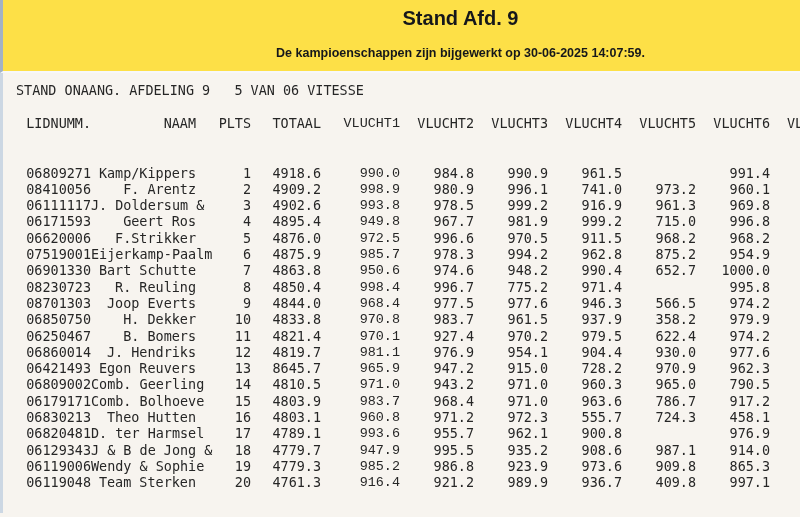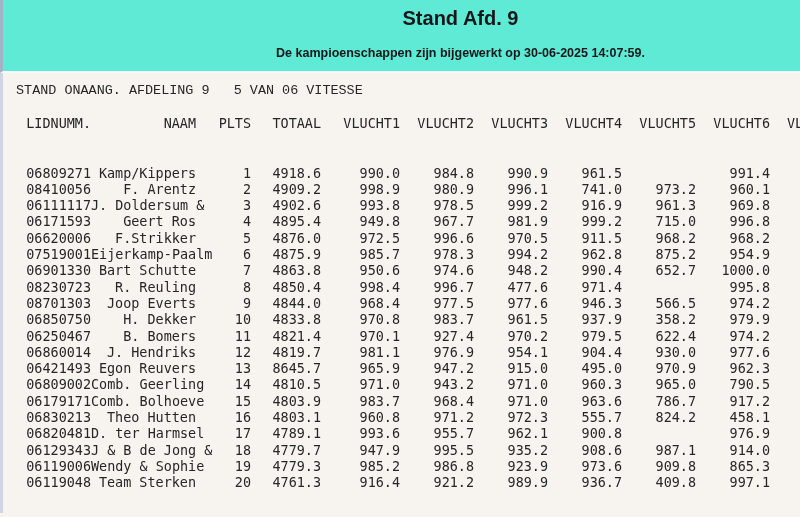--- a/index.html
+++ b/index.html
@@ -4,21 +4,21 @@
 <style>
   * { margin:0; padding:0; box-sizing:border-box; }
   html,body { width:800px; height:517px; overflow:hidden; }
   body { background:#f7f4ef; font-family:"DejaVu Sans Mono", monospace; }
 
   .wrap { position:relative; width:800px; height:517px; overflow:hidden; }
 
   
   .band {
     height:73px;
-    background:#5eead4;
+    background:#fde047;
     border-left:3px solid #a3b2c5;
     border-bottom:2px solid #f6f7fa;
     overflow:hidden;
   }
   .band-inner {
     width:915px;
     text-align:center;
     font-family:"Liberation Sans", sans-serif;
     color:#15171b;
   }
@@ -31,21 +31,20 @@
     border-left:3px solid #ccd7e3;
     color:#262626;
     overflow:hidden;
   }
   .heading-line {
     margin-top:10px;
     padding-left:13px;
     font-size:13.45px;
     line-height:16.3px;
     white-space:pre;
-    font-family:Liberation Mono, monospace;
   }
 
   table.standings {
     border-collapse:collapse;
     table-layout:fixed;
     width:828px;
     margin:17px 0 0 13px;
     font-size:13.45px;
   }
   .standings th, .standings td {
@@ -54,21 +53,21 @@
     text-align:right;
     padding:0;
     height:16.3px;
     line-height:16.3px;
   }
   .standings thead th { padding-bottom:33px; vertical-align:top; }
   .c-lid    { width:75px;  text-align:left; }
   .c-name   { width:105px; text-align:left; }
   .c-plts   { width:55px;margin-top:37px; }
   .c-totaal { width:70px; }
-  .c-v1     { width:79px; }
+  .c-v1     { width:79px;font-family:Liberation Mono, monospace; }
   .c-v      { width:74px; }
   .c-v7     { width:74px; }
   th.c-v7   { text-align:left; padding-left:17px; }
   td.c-name { overflow:visible; }
 </style>
 </head>
 <body>
 
 <div class="wrap">
 
@@ -190,21 +189,21 @@
             <td class="c-v">1000.0</td>
             <td class="c-v7"></td>
           </tr>
           <tr>
             <td class="c-lid">08230723</td>
             <td class="c-name">R. Reuling</td>
             <td class="c-plts">8</td>
             <td class="c-totaal">4850.4</td>
             <td class="c-v1">998.4</td>
             <td class="c-v">996.7</td>
-            <td class="c-v">477.6</td>
+            <td class="c-v">775.2</td>
             <td class="c-v">971.4</td>
             <td class="c-v"></td>
             <td class="c-v">995.8</td>
             <td class="c-v7"></td>
           </tr>
           <tr>
             <td class="c-lid">08701303</td>
             <td class="c-name">Joop Everts</td>
             <td class="c-plts">9</td>
             <td class="c-totaal">4844.0</td>
@@ -256,21 +255,21 @@
             <td class="c-v7"></td>
           </tr>
           <tr>
             <td class="c-lid">06421493</td>
             <td class="c-name">Egon Reuvers</td>
             <td class="c-plts">13</td>
             <td class="c-totaal">8645.7</td>
             <td class="c-v1">965.9</td>
             <td class="c-v">947.2</td>
             <td class="c-v">915.0</td>
-            <td class="c-v">495.0</td>
+            <td class="c-v">728.2</td>
             <td class="c-v">970.9</td>
             <td class="c-v">962.3</td>
             <td class="c-v7"></td>
           </tr>
           <tr>
             <td class="c-lid">06809002</td>
             <td class="c-name">Comb. Geerling</td>
             <td class="c-plts">14</td>
             <td class="c-totaal">4810.5</td>
             <td class="c-v1">971.0</td>
@@ -296,21 +295,21 @@
           </tr>
           <tr>
             <td class="c-lid">06830213</td>
             <td class="c-name">Theo Hutten</td>
             <td class="c-plts">16</td>
             <td class="c-totaal">4803.1</td>
             <td class="c-v1">960.8</td>
             <td class="c-v">971.2</td>
             <td class="c-v">972.3</td>
             <td class="c-v">555.7</td>
-            <td class="c-v">824.2</td>
+            <td class="c-v">724.3</td>
             <td class="c-v">458.1</td>
             <td class="c-v7"></td>
           </tr>
           <tr>
             <td class="c-lid">06820481</td>
             <td class="c-name">D. ter Harmsel</td>
             <td class="c-plts">17</td>
             <td class="c-totaal">4789.1</td>
             <td class="c-v1">993.6</td>
             <td class="c-v">955.7</td>

